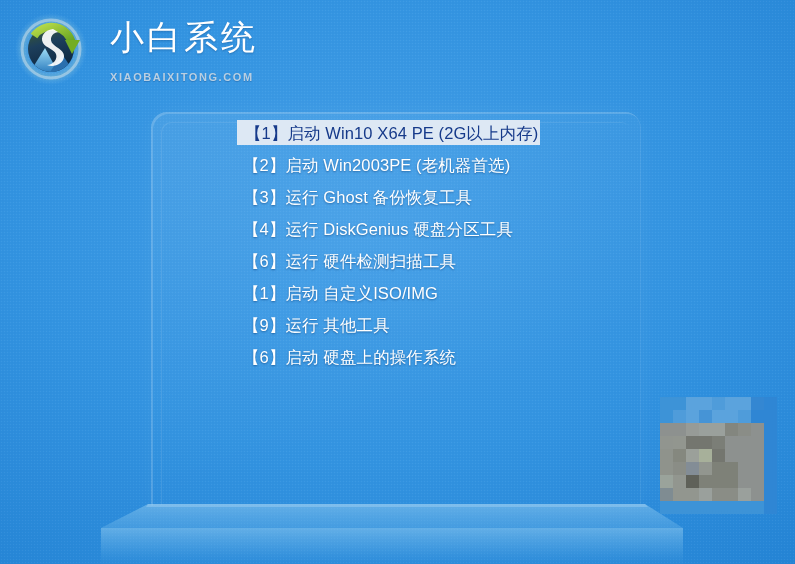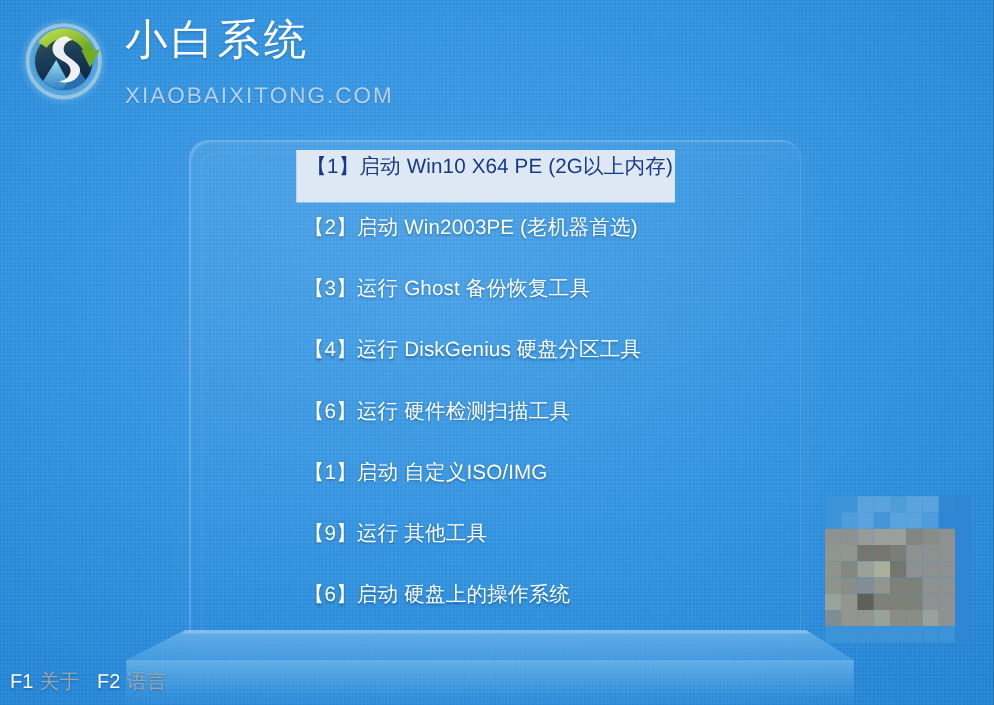--- a/index.html
+++ b/index.html
@@ -65,22 +65,22 @@
     height: 60px;
     pointer-events: none;
   }
 
   
   #logo-block {
     position: absolute;
     left: 12px;
     top: 10px;
     display: flex;
-    align-items: flex-start;
-    gap: 10px;
+    align-items: center;
+    gap: 20px;
   }
 
   #logo-mark {
     width: 78px;
     height: 78px;
     position: relative;
     flex: 0 0 auto;
   }
 
   #logo-text {
@@ -93,38 +93,38 @@
   #logo-title {
     font-size: 34px;
     letter-spacing: 3px;
     color: #ffffff;
     line-height: 1.08;
     font-weight: 500;
     text-shadow: 0 1px 2px rgba(0,40,90,0.30);
   }
 
   #logo-sub {
-    font-size: 18px;
+    font-size: 11px;
     letter-spacing: 1.6px;
     color: #b9cfe2;
-    font-weight: 400;
+    font-weight: 700;
     margin-top: 15px;
     text-shadow: 0 1px 1px rgba(0,40,90,0.25);
   }
 
   
   #menu {
     position: absolute;
     left: 237px;
     top: 120px;
     width: 310px;
   }
 
   .menu-item {
-    height: 42px;
+    height: 25px;
     line-height: 26px;
     margin-bottom: 7px;
     padding-left: 6px;
     font-size: 16.5px;
     color: #ffffff;
     white-space: nowrap;
     letter-spacing: 0.1px;
     text-shadow: 0 1px 2px rgba(0,45,95,0.45);
     box-sizing: border-box;
   }
@@ -340,15 +340,14 @@
       <div style="background: rgb(61, 147, 215);"></div>
       <div style="background: rgb(61, 147, 215);"></div>
       <div style="background: rgb(61, 147, 215);"></div>
       <div style="background: rgb(61, 147, 215);"></div>
       <div style="background: rgb(61, 147, 215);"></div>
       <div style="background: rgb(61, 147, 215);"></div>
       <div style="background: rgb(61, 147, 215);"></div>
       <div style="background: rgb(47, 134, 212);"></div>
     </div>
 
-  <div class="fnbar" id="fnbar-left"><span class="fn-key">F1</span><span class="fn-label">关于</span><span class="fn-key">F2</span><span class="fn-label">语言</span></div>
 
 </div>
 
 </body></html>

